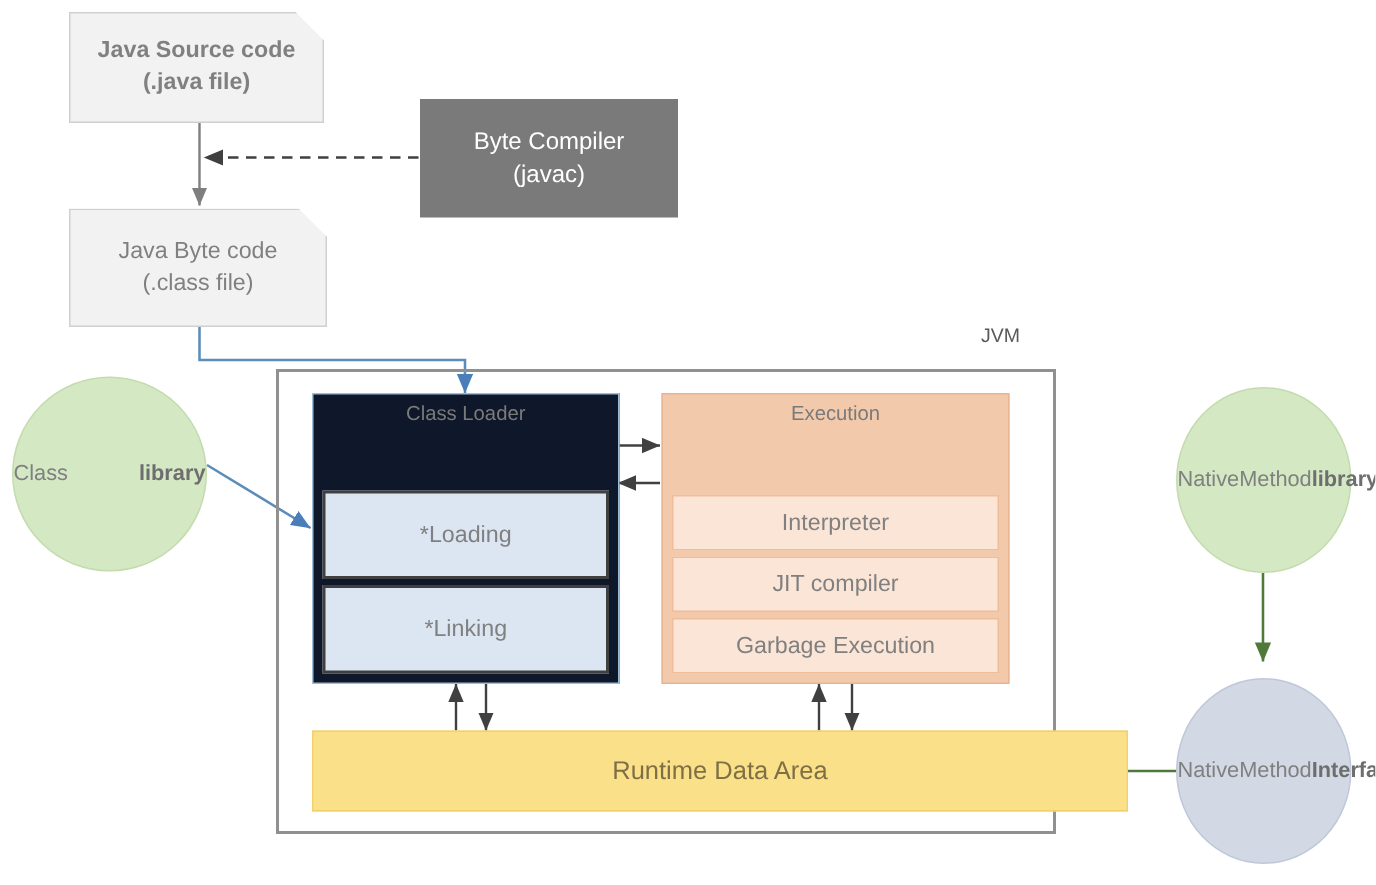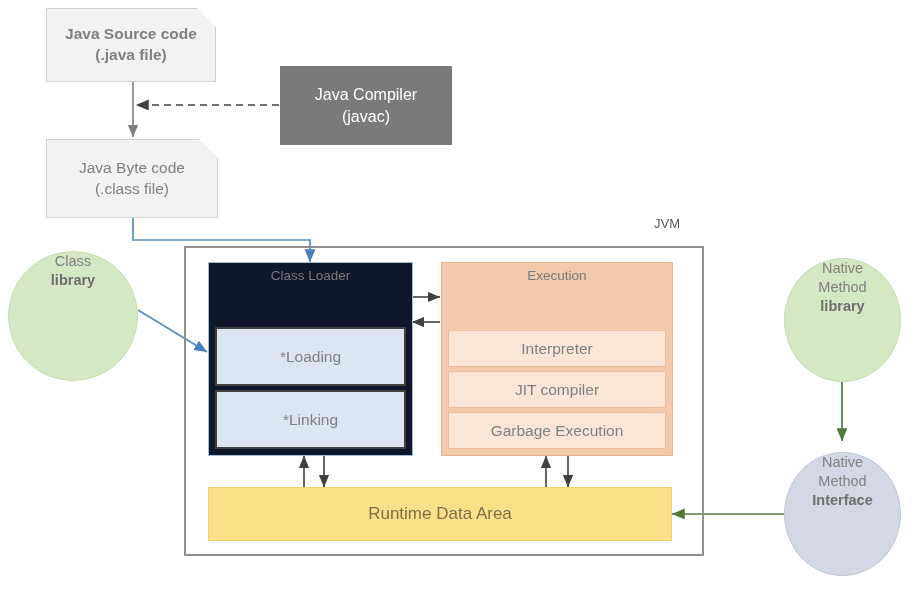--- a/index.html
+++ b/index.html
@@ -102,23 +102,23 @@
     align-items: center;
     justify-content: center;
     font-size: 17px;
     color: #7f6f45;
   }
 
   
   .circle {
     border-radius: 50%;
     display: flex;
-    flex-direction: column;
-    align-items: center;
-    justify-content: flex-start;
+    flex-direction: row;
+    align-items: center;
+    justify-content: space-between;
     text-align: center;
     font-size: 14.5px;
     line-height: 1.3;
     color: #808080;
   }
   .circle-green { background: #d5e8c4; border: 1px solid #c3dcae; }
   .circle-grey  { background: #d2d9e5; border: 1px solid #bfc8d8; }
   .circle b { font-weight: bold; color: #6e6e6e; }
   .circle span { display: block; white-space: nowrap; }
 
@@ -173,21 +173,21 @@
 
     <line x1="800" y1="514" x2="672" y2="514" stroke="#4f7a3a" stroke-width="1.7" marker-end="url(#ah-green)"></line>
   </svg>
 
   <div class="node doc" style="left:46px; top:8px; width:170px; height:74px;font-weight:bold;">
     <span class="l1">Java Source code</span>
     <span class="l2">(.java file)</span>
   </div>
 
   <div class="node compiler" style="left:280px; top:66px; width:172px; height:79px;">
-    <span>Java Compiler</span>
+    <span>Byte Compiler</span>
     <span>(javac)</span>
   </div>
 
   <div class="node doc" style="left:46px; top:139px; width:172px; height:79px;">
     <span class="l1">Java Byte code</span>
     <span class="l2">(.class file)</span>
   </div>
 
   <div class="node jvm-label" style="left:630px; top:216px; width:74px; height:22px;">JVM</div>
 
@@ -203,21 +203,21 @@
 
   <div class="node panel panel-orange" style="left:441px; top:262px; width:232px; height:194px;">
     <div class="ptitle">Execution</div>
     <div class="pbody">
       <div class="pitem">Interpreter</div>
       <div class="pitem">JIT compiler</div>
       <div class="pitem">Garbage Execution</div>
     </div>
   </div>
 
-  <div class="node rda" style="left:208px; top:487px; width:464px; height:54px;">Runtime Data Area</div>
+  <div class="node rda" style="left:208px; top:487px; width:544px; height:54px;">Runtime Data Area</div>
 
   <div class="node circle circle-green" style="left:8px; top:251px; width:130px; height:130px;">
     <span>Class</span>
     <b>
         <span>library</span>
       </b>
   </div>
 
   <div class="node circle circle-green" style="left:784px; top:258px; width:117px; height:124px;">
     <span>Native</span>

